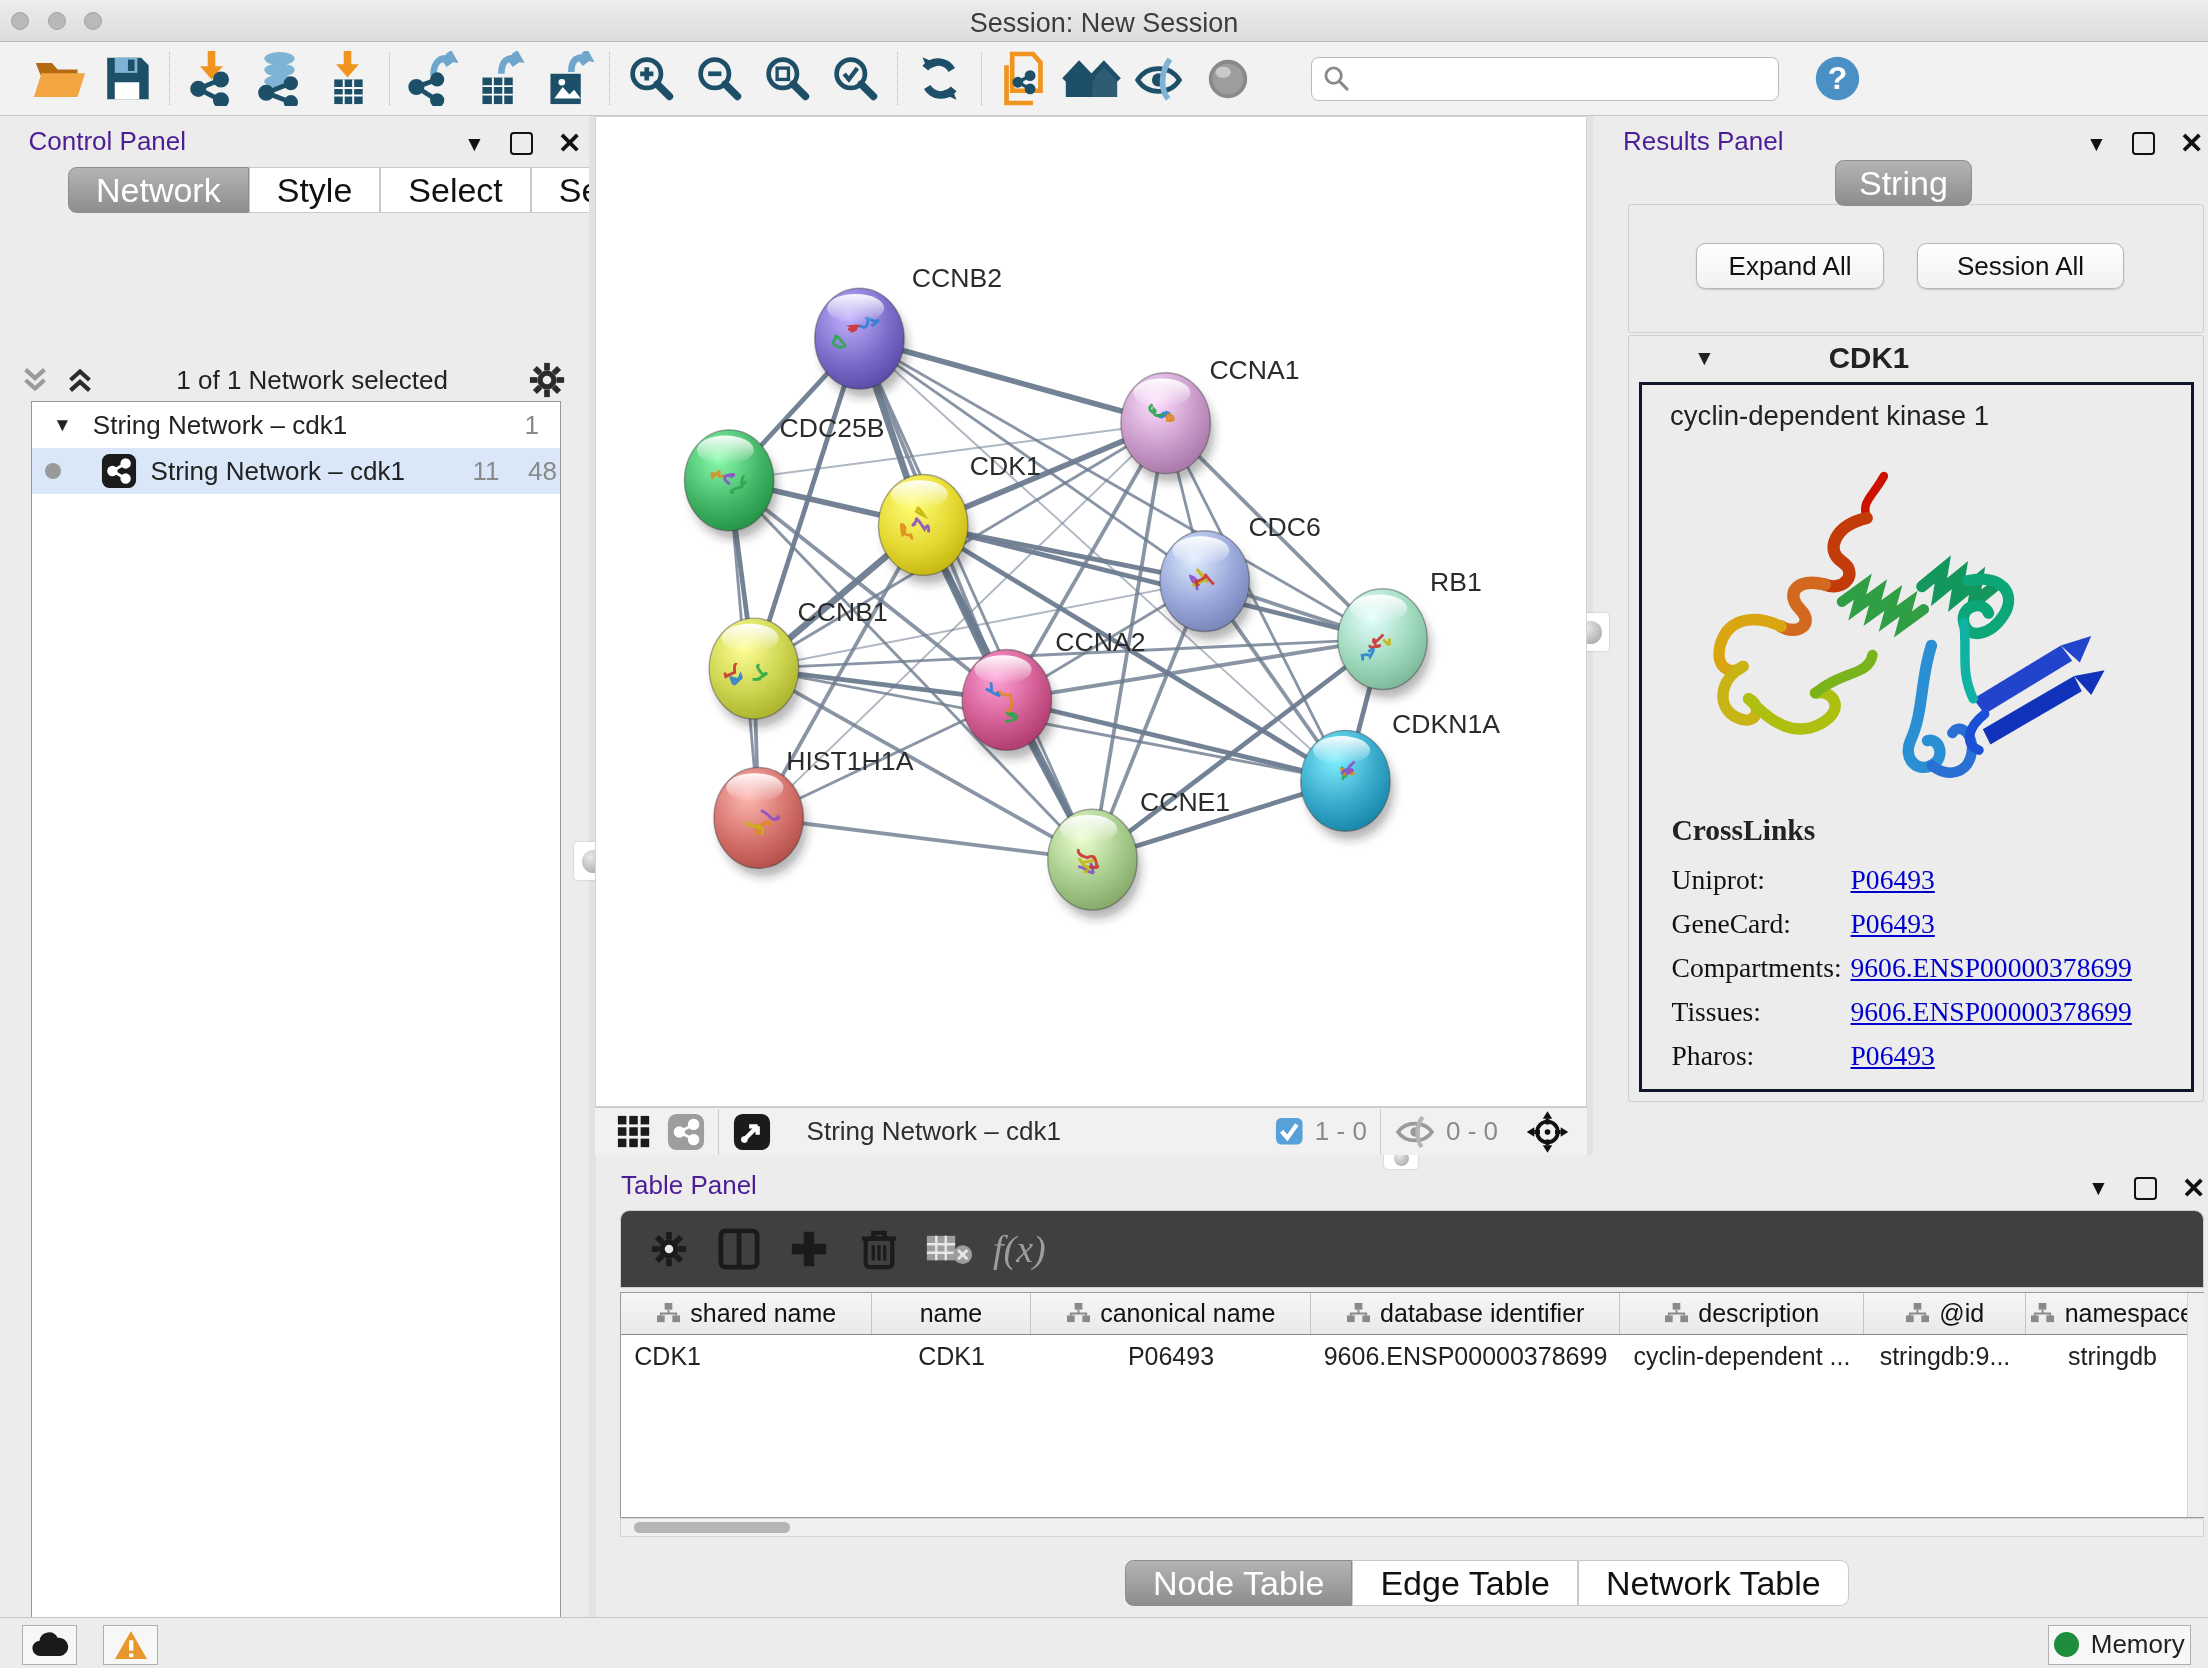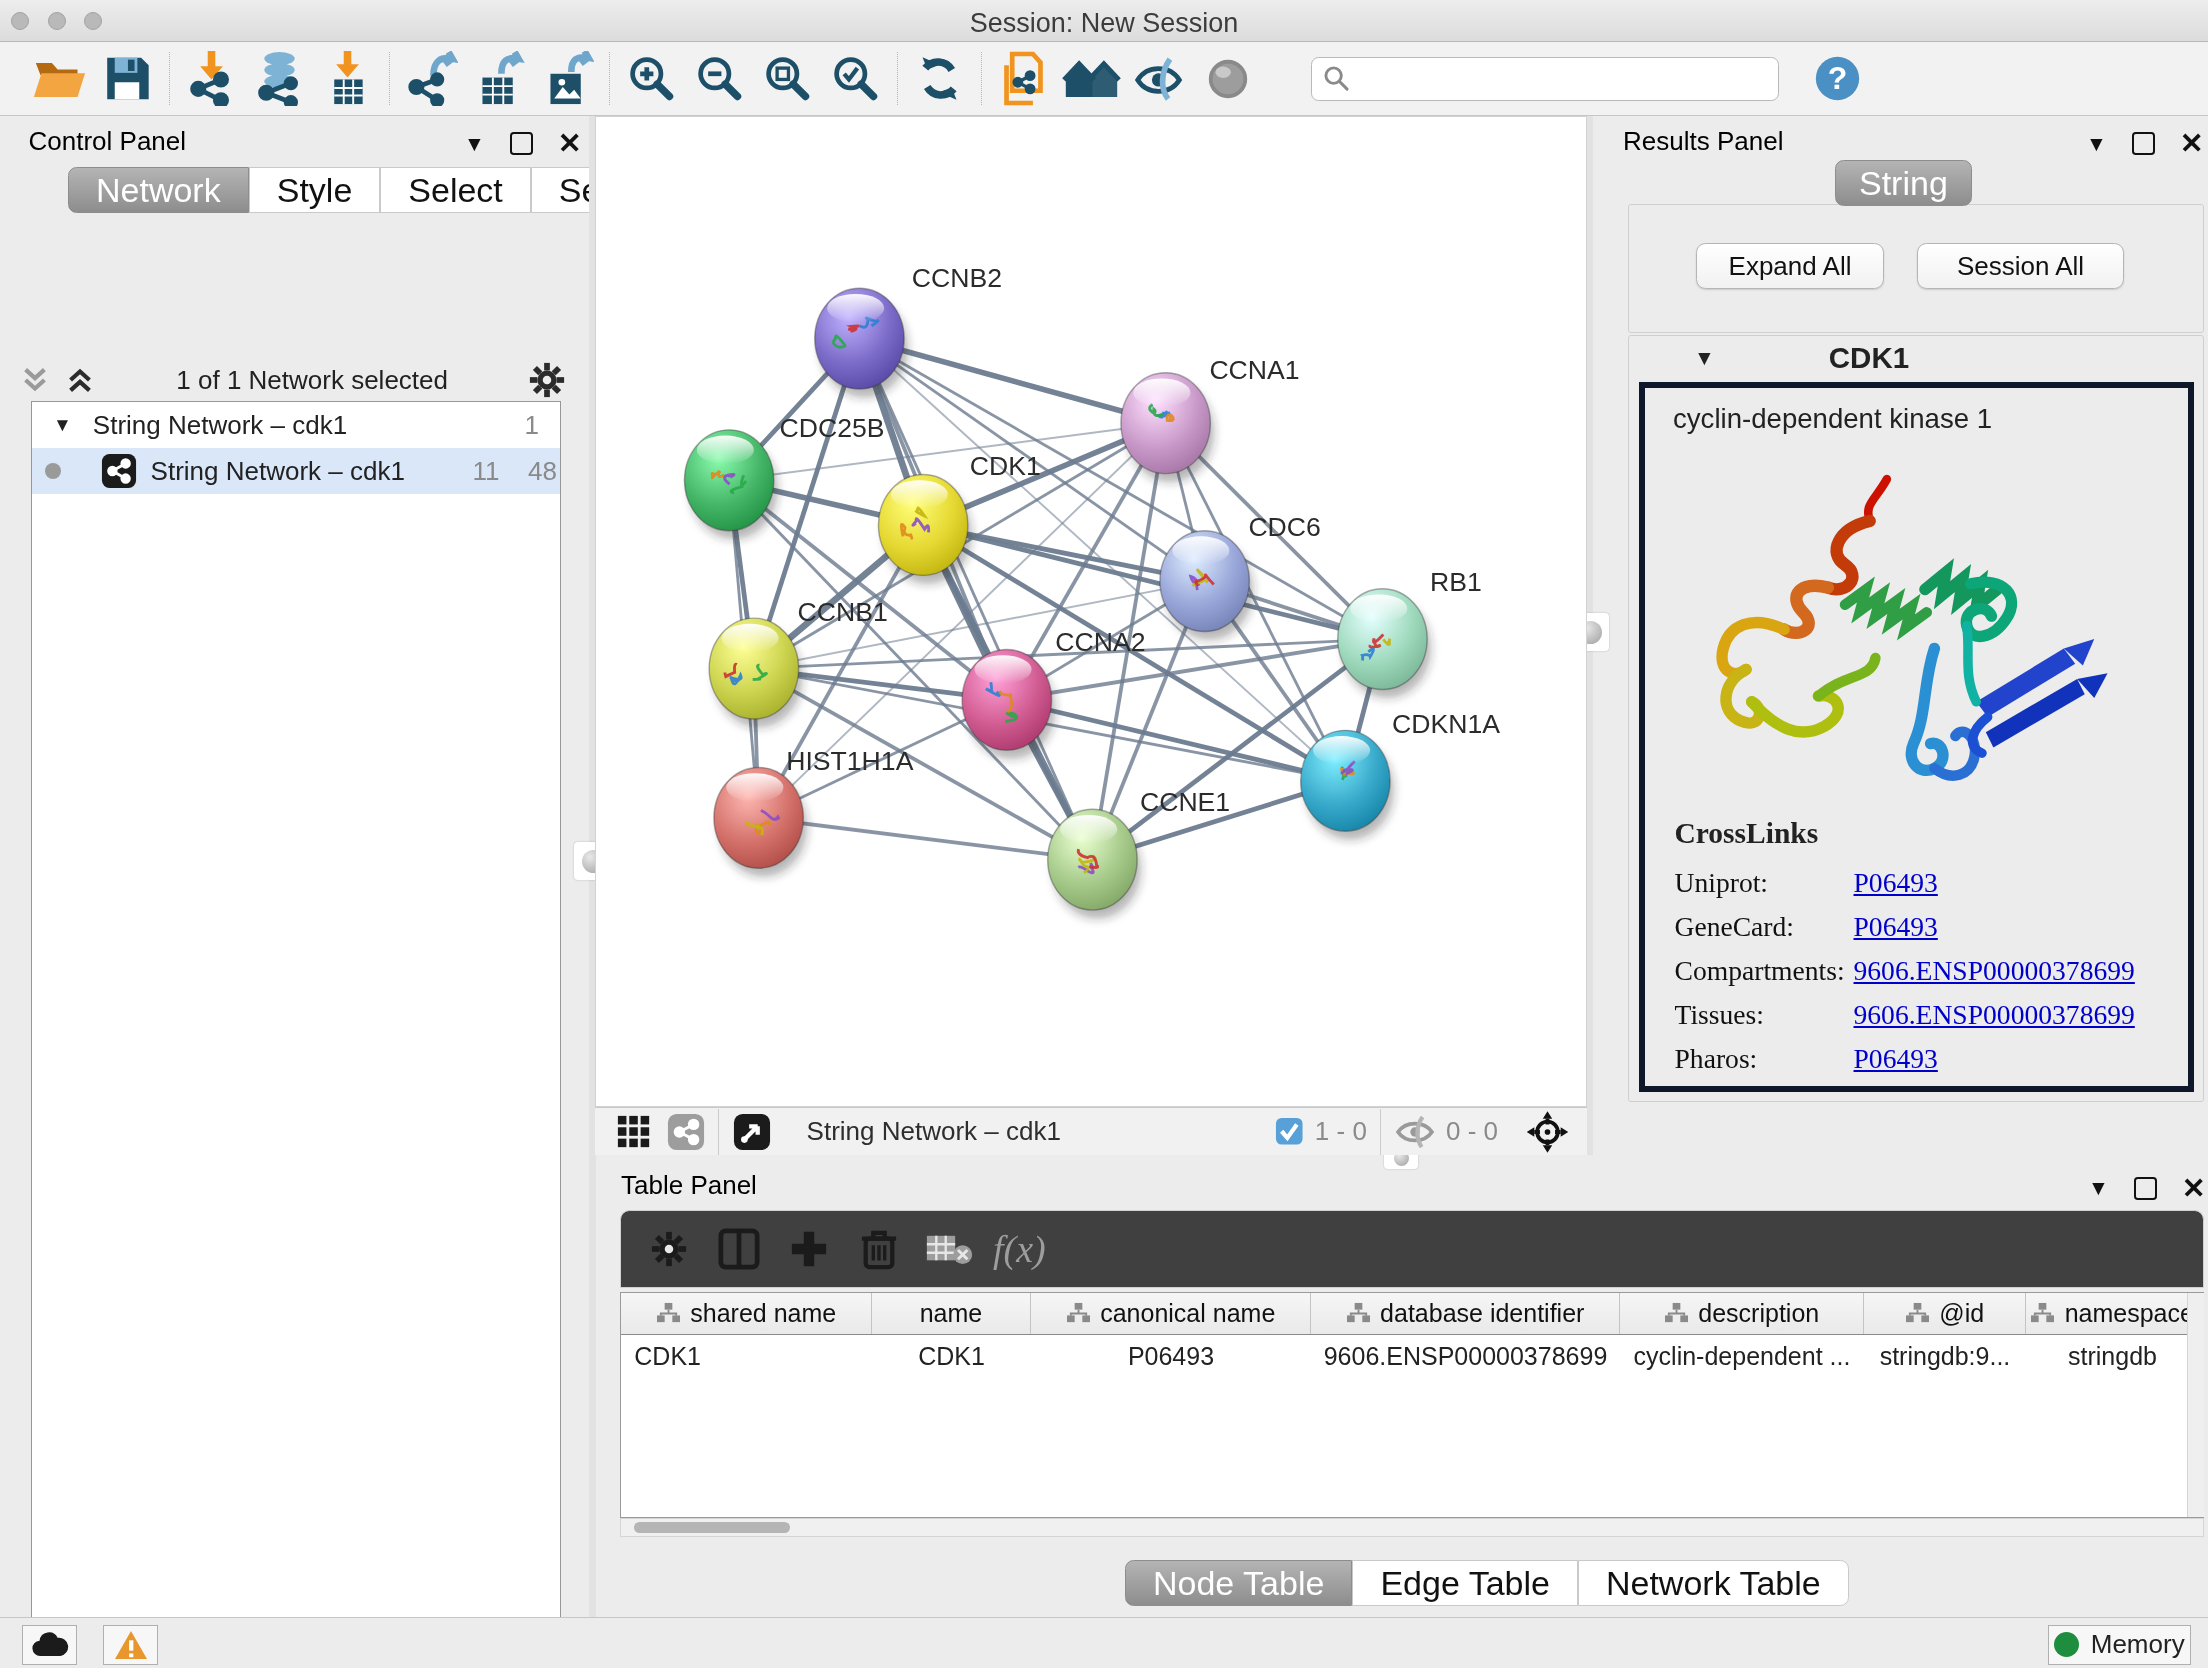--- a/index.html
+++ b/index.html
@@ -18,21 +18,21 @@
   
   .toolbar { left:0; top:42px; width:2208px; height:74px; background:#f2f2f2;
     border-bottom:1.9px solid #c6c6c6; display:flex; align-items:center; }
   .tb-icon { width:68px; height:61px; display:flex; align-items:center; justify-content:center; }
   .tb-sep { width:1px; height:53px; margin:0 7.6px; border-left:1.9px dotted #b5b5b5; }
   .searchbox { display:flex; align-items:center; width:468px; height:44px; background:#fff;
     border:1px solid #b9b9b9; border-radius:7.6px; margin-left:49px; padding:0 11.4px; }
   .searchbox input { border:none; outline:none; font-size:25px; width:399px; font-family:inherit; background:transparent; }
 
   
-  .panel-header { position:absolute; height:34px; font-size:26px; color:#000000; }
+  .panel-header { position:absolute; height:34px; font-size:26px; color:#4c1d95; }
   .ph-controls { position:absolute; top:0; display:flex; gap:25px; align-items:center;
     font-size:25px; color:#111; }
   .ph-tri { font-size:21px; }
   .ph-box { display:inline-block; width:23px; height:23px; border:2.9px solid #111; border-radius:3.8px; }
   .ph-x { font-weight:bold; font-size:28.5px; }
 
   .tabbtn { height:46px; padding:0 27px; font-size:34px; display:flex; align-items:center;
     background:#fff; border:1px solid #c9c9c9; color:#111; }
   .tabbtn.first { border-radius:8.6px 0 0 8.6px; }
   .tabbtn.last { border-radius:0 8.6px 8.6px 0; }
@@ -56,21 +56,21 @@
     display:flex; align-items:center; justify-content:center; box-shadow:0 0 1.9px rgba(0,0,0,.25); }
   .handle-dot i { width:23px; height:23px; border-radius:50%;
     background:radial-gradient(circle at 35% 30%, #e8e8e8, #9f9f9f); display:block; }
 
   
   .rp-groupbox { position:absolute; border:1.9px solid #cfcfcf; border-radius:2.9px; background:#ececec; }
   .rp-btn { position:absolute; height:46px; background:linear-gradient(#ffffff,#f1f1f1);
     border:1px solid #b5b5b5; border-radius:9.5px; font-size:26px; display:flex;
     align-items:center; justify-content:center; color:#111; box-shadow:0 1px 1.9px rgba(0,0,0,.15); }
   .rp-inner { position:absolute; left:9.5px; top:20px; right:9.5px; bottom:9.5px;
-    border:6px solid #0f172a; background:#ececec; }
+    border:3px solid #0f172a; background:#ececec; }
   .crosslinks { font-family:"Liberation Serif", serif; }
   .cl-row { display:flex; height:44px; align-items:center; font-size:27.6px; }
   .cl-label { width:179px; color:#111; }
   .cl-value a { color:#0000cc; text-decoration:underline; }
 
   
   .tp-toolbar { left:620px; top:1210px; width:1584px; height:78px; background:#404040;
     border:1px solid #d0d0d0; border-radius:9.5px 9.5px 0 0; display:flex; align-items:center; }
   .tp-tool { width:70px; height:67px; display:flex; align-items:center; justify-content:center; }
   .tbl { left:620px; top:1292px; width:1584px; height:226px; background:#fff; border:1px solid #9a9a9a; }

